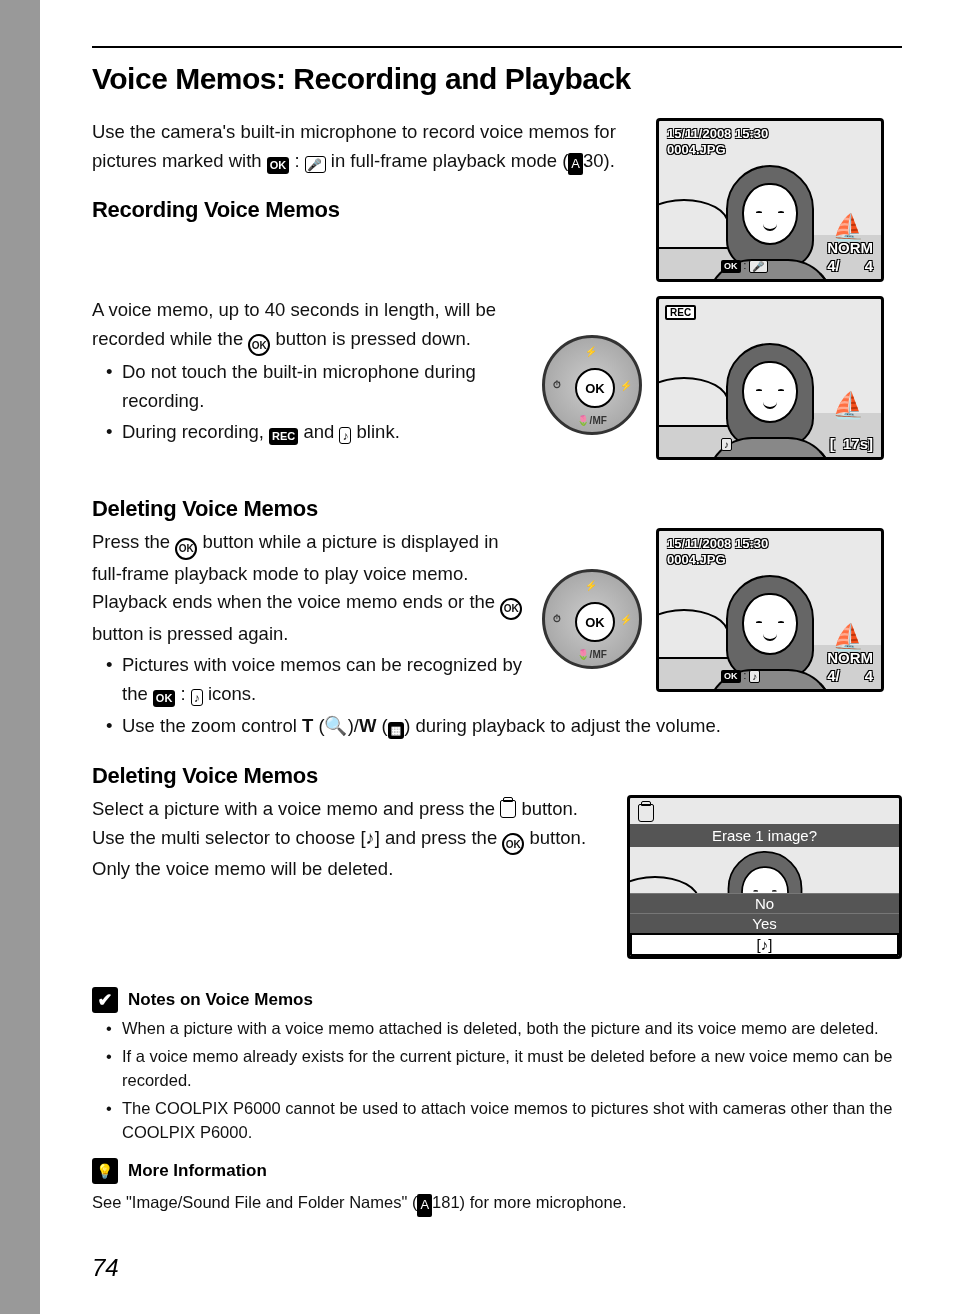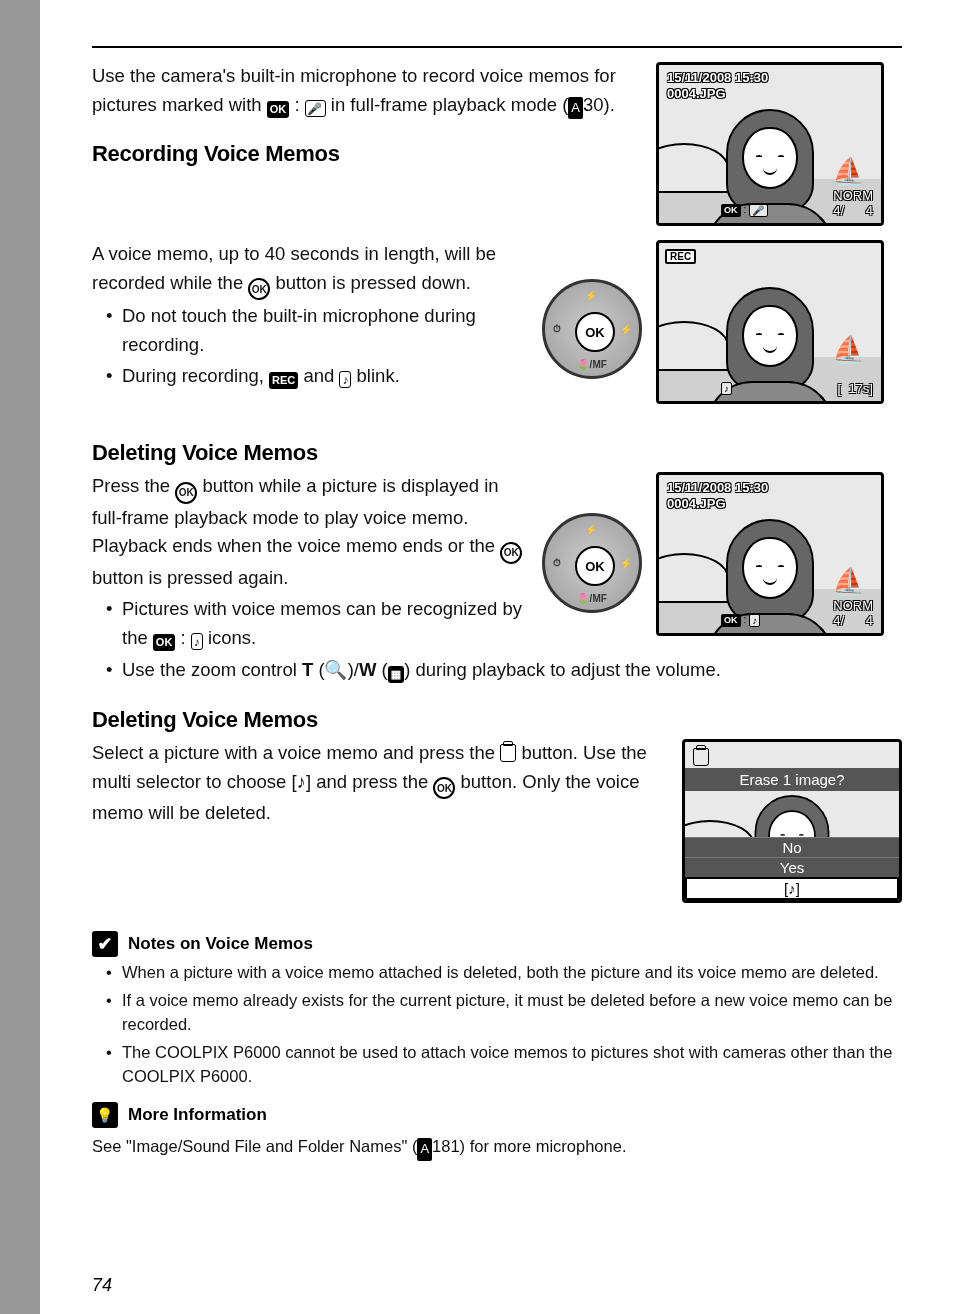--- a/index.html
+++ b/index.html
@@ -127,22 +127,22 @@
     font-size: 13px;
     font-weight: 700;
     color: #fff;
     text-shadow: -1px -1px 0 #000, 1px -1px 0 #000, -1px 1px 0 #000, 1px 1px 0 #000;
     line-height: 1.25;
     white-space: pre;
   }
   .screen .stamp-br {
     position: absolute;
     bottom: 4px; right: 8px;
-    font-size: 13px;
-    font-weight: 400;
+    font-size: 15px;
+    font-weight: 700;
     color: #fff;
     text-shadow: -1px -1px 0 #000, 1px -1px 0 #000, -1px 1px 0 #000, 1px 1px 0 #000;
     text-align: center;
     line-height: 1.2;
     white-space: pre;
   }
   .screen .rec-badge {
     position: absolute;
     top: 6px; left: 6px;
     font-size: 10px;
@@ -219,21 +219,21 @@
     font-size: 13px;
     font-weight: 700;
   }
   .dpad-label { position: absolute; font-size: 10px; font-weight: 700; color: #333; }
   .dl-top { top: 8px; left: 50%; transform: translateX(-50%); }
   .dl-bot { bottom: 6px; left: 50%; transform: translateX(-50%); }
   .dl-left { left: 8px; top: 50%; transform: translateY(-50%); }
   .dl-right { right: 6px; top: 50%; transform: translateY(-50%); }
 
   .erase-screen {
-    width: 220px;
+    width: 275px;
     height: 164px;
     border: 3px solid #000;
     border-radius: 4px;
     background: #e9e9e9;
     position: relative;
     overflow: hidden;
     float: right;
     margin-left: 16px;
   }
   .erase-title-bar {
@@ -292,41 +292,42 @@
     display: flex;
     align-items: center;
     justify-content: center;
     font-size: 14px;
     border-radius: 3px;
   }
   .more-text { font-size: 16.5px; margin-top: 6px; }
   .page-num {
     position: absolute;
     left: 52px;
-    bottom: 18px;
+    bottom: 32px;
     font-style: italic;
-    font-size: 18px;
+    font-size: 24px;
   }
   .glyph-page {
     display:inline-block;
     background:#000;
     color:#fff;
     font-size:13px;
     padding:1px 3px;
     border-radius:2px;
     vertical-align:-1px;
   }
 </style>
 </head>
 <body>
 
 <div class="side-label">More on Playback</div>
 
 <div class="page">
   <div class="rule"></div>
+  <h1>Voice Memos: Recording and Playback</h1>
 
   <div class="intro-wrap">
     <div class="intro-text">
       <p>
         <span>Use the camera's built-in microphone to record voice memos for pictures marked with </span>
         <span class="glyph-box">OK</span>
         <span>:</span>
         <span class="glyph-outline">🎤</span>
         <span> in full-frame playback mode (</span><span class="glyph-page">A</span><span>30</span><span>).</span>
       </p>

